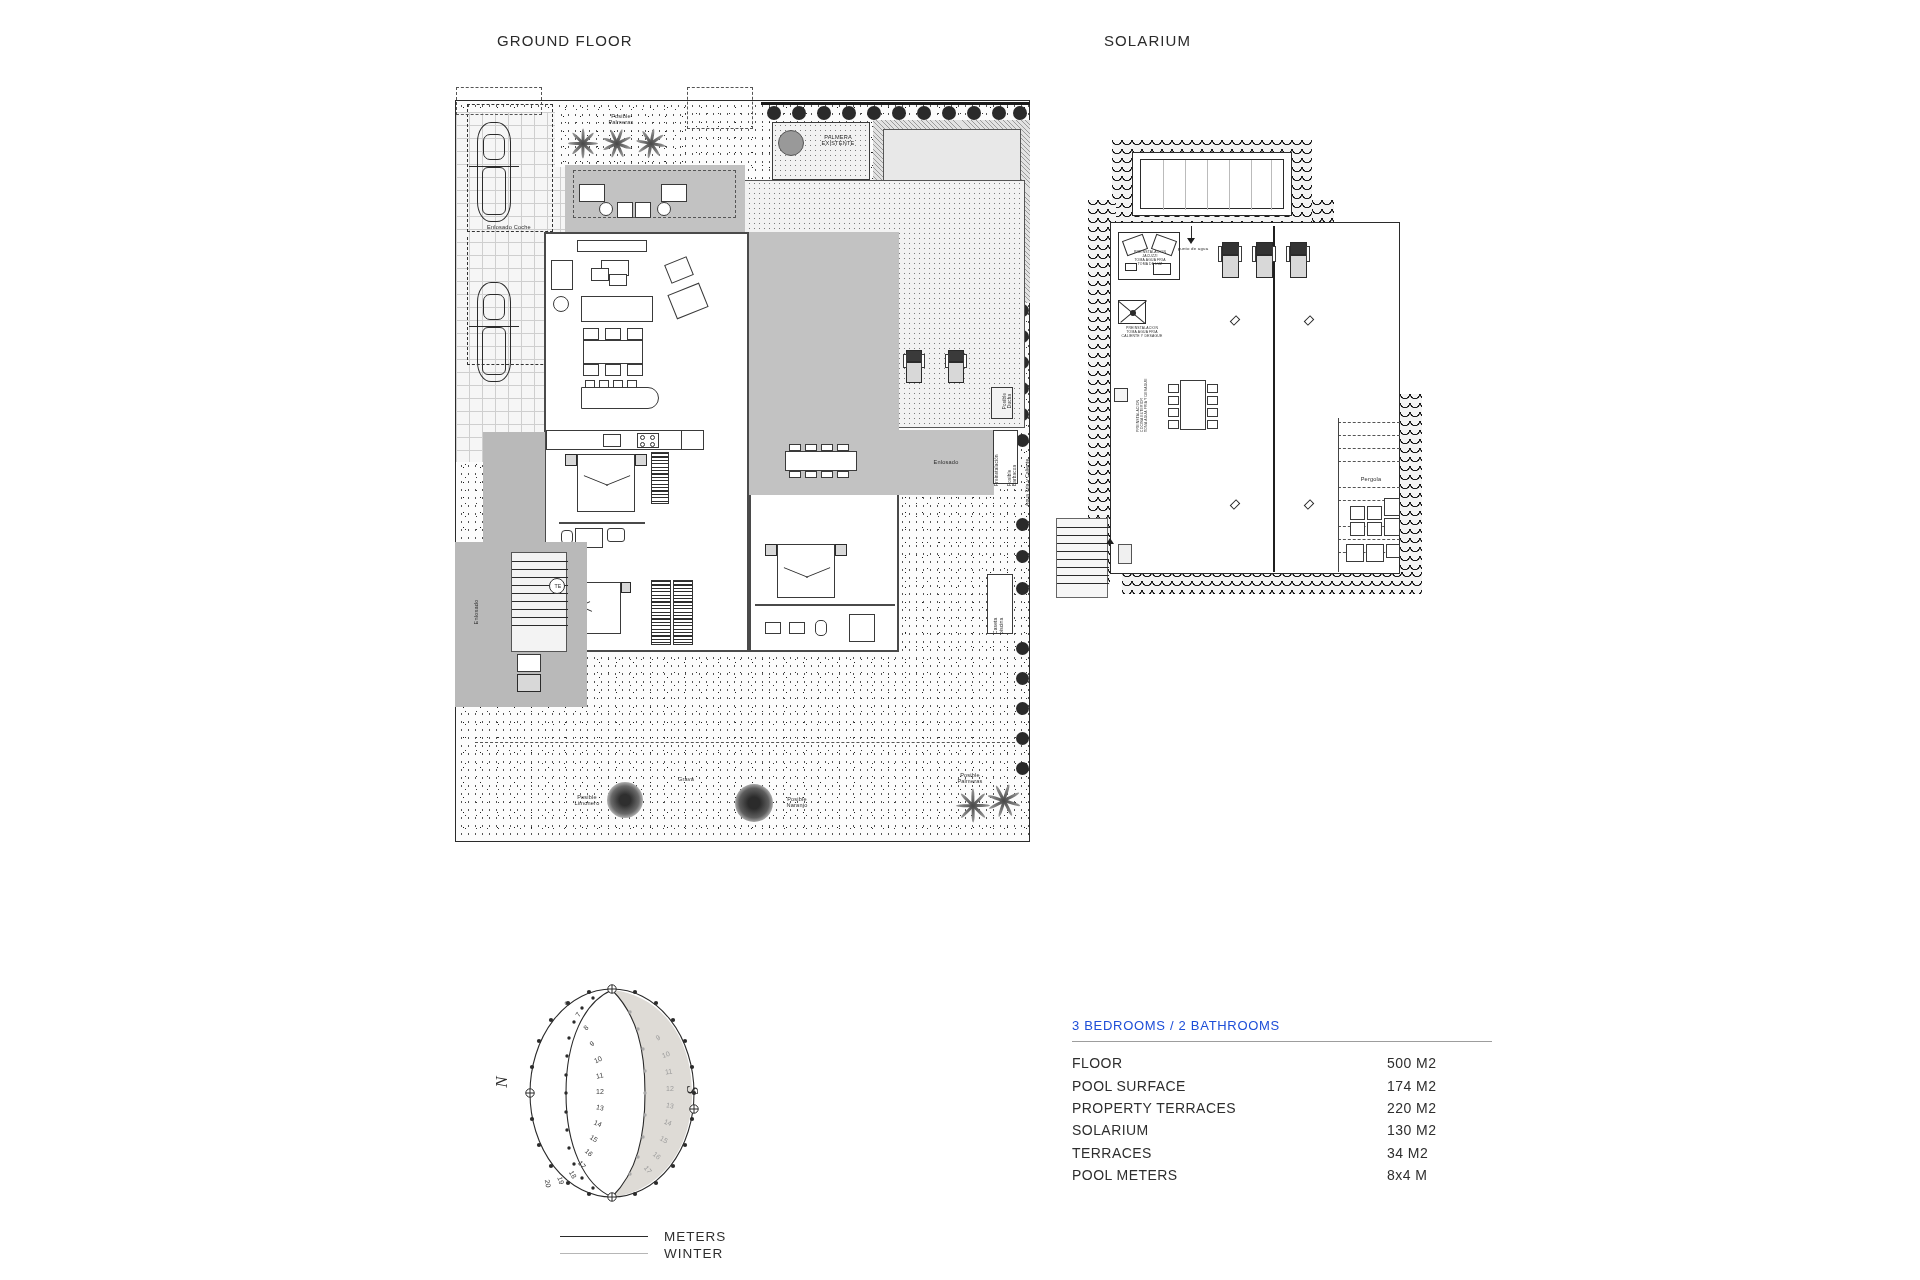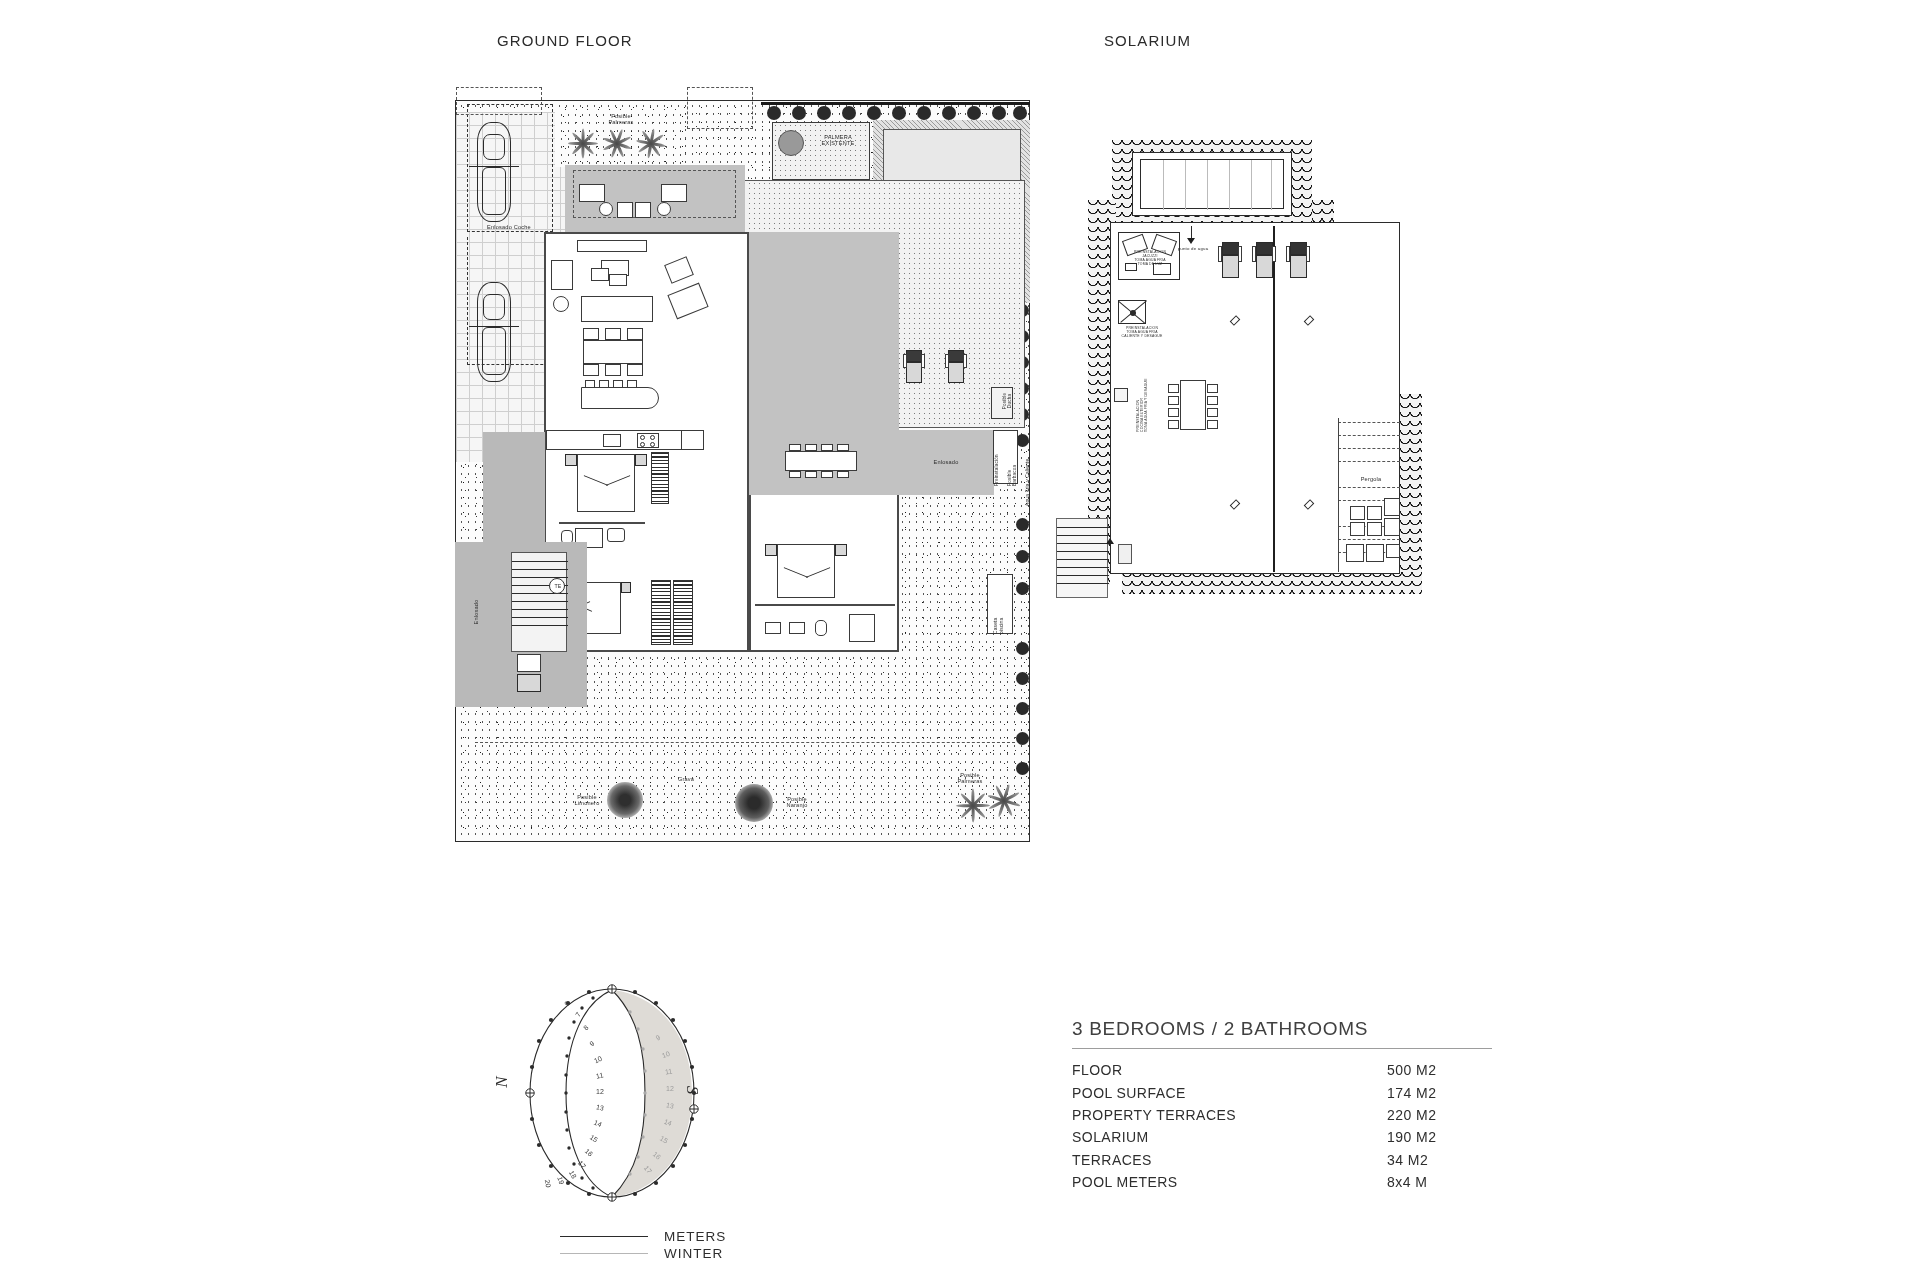--- a/index.html
+++ b/index.html
@@ -90,21 +90,21 @@
     position: absolute; left: 50%; top: 50%;
     width: 46%; height: 9%;
     background: linear-gradient(to right, #4a4a4a, #9a9a9a);
     border-radius: 0 60% 60% 0;
     transform-origin: 0 50%;
   }
 
   
   #specs { position: absolute; left: 1072px; top: 1018px; width: 420px; }
   #specs .spec-head {
-    font-size: 19px; letter-spacing: .7px; color: #404040;
+    font-size: 13px; letter-spacing: .7px; color: #1d4ed8;
     padding-bottom: 8px;
   }
   #specs .rule { height: 1px; background: #9d9d9d; margin-bottom: 10px; }
   #specs .spec-row {
     display: flex; font-size: 14px; color: #2e2e2e;
     letter-spacing: .45px; padding: 3.2px 0;
   }
   #specs .spec-row .k { width: 315px; }
   #specs .spec-row .v { flex: 1; }
 
@@ -691,21 +691,21 @@
     <div class="spec-row">
       <div class="k">POOL SURFACE</div>
       <div class="v">174 M2</div>
     </div>
     <div class="spec-row">
       <div class="k">PROPERTY TERRACES</div>
       <div class="v">220 M2</div>
     </div>
     <div class="spec-row">
       <div class="k">SOLARIUM</div>
-      <div class="v">190 M2</div>
+      <div class="v">130 M2</div>
     </div>
     <div class="spec-row">
       <div class="k">TERRACES</div>
       <div class="v">34 M2</div>
     </div>
     <div class="spec-row">
       <div class="k">POOL METERS</div>
       <div class="v">8x4 M</div>
     </div>
   </div>

